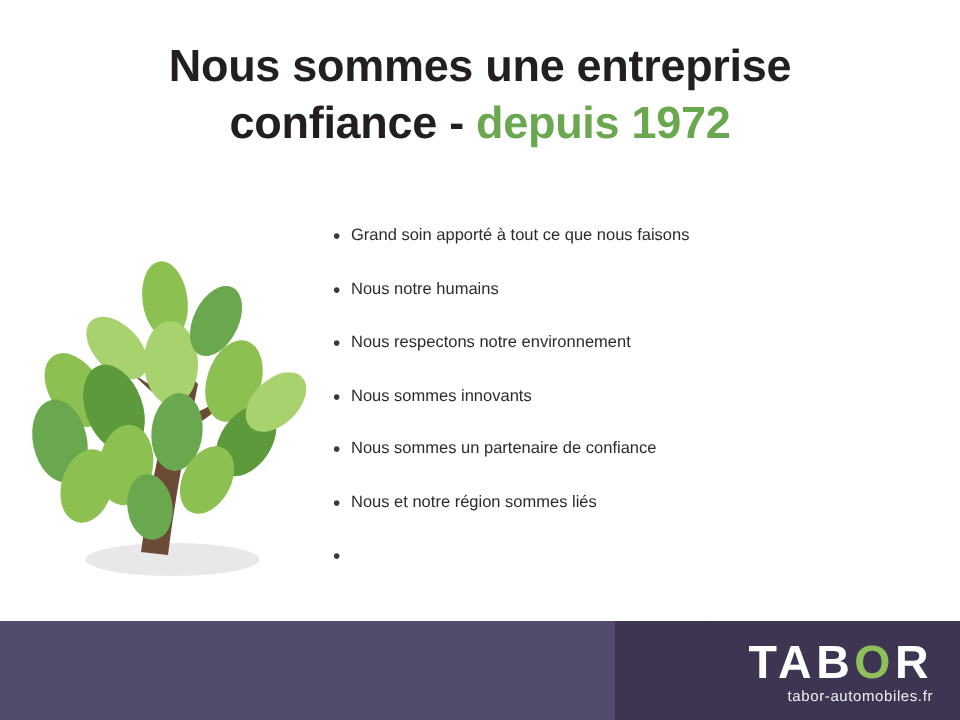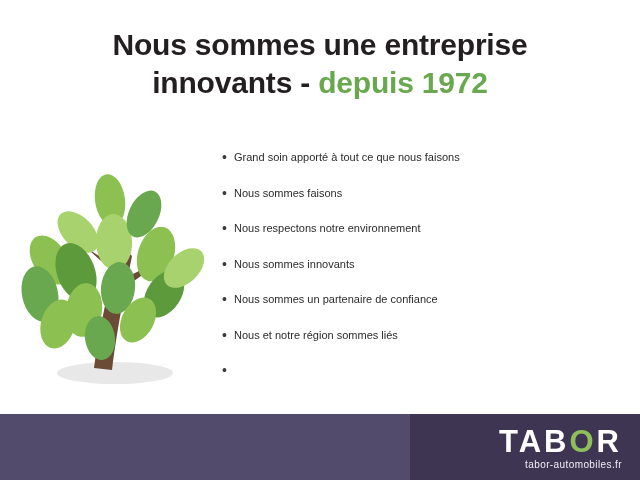--- a/index.html
+++ b/index.html
@@ -134,21 +134,21 @@
   }
 </style>
 </head>
 <body>
 
 <div class="slide">
 
   <div class="title-block">
     <div class="title-line">Nous sommes une entreprise</div>
     <div class="title-line">
-      <span>innovants -</span>
+      <span>confiance -</span>
       <span class="title-accent">depuis 1972</span>
     </div>
   </div>
 
   <div class="tree-art">
     <svg width="205" height="230" viewBox="0 0 205 230" xmlns="http://www.w3.org/2000/svg">
       <ellipse cx="101" cy="213" rx="58" ry="11" fill="#e8e8e8"></ellipse>
 
       <path d="M104 82 C100 112 88 150 80 208 L98 210 C104 162 112 126 118 96 Z" fill="#6b4a36"></path>
       <path d="M104 104 C90 100 76 92 66 80 C80 96 92 106 104 112 Z" fill="#6b4a36"></path>
@@ -174,21 +174,21 @@
     </svg>
   </div>
 
   <div class="bullets">
     <div class="bullet-row">
       <span class="bullet-dot">•</span>
       <span class="bullet-text">Grand soin apporté à tout ce que nous faisons</span>
     </div>
     <div class="bullet-row">
       <span class="bullet-dot">•</span>
-      <span class="bullet-text">Nous sommes faisons</span>
+      <span class="bullet-text">Nous notre humains</span>
     </div>
     <div class="bullet-row">
       <span class="bullet-dot">•</span>
       <span class="bullet-text">Nous respectons notre environnement</span>
     </div>
     <div class="bullet-row">
       <span class="bullet-dot">•</span>
       <span class="bullet-text">Nous sommes innovants</span>
     </div>
     <div class="bullet-row">

